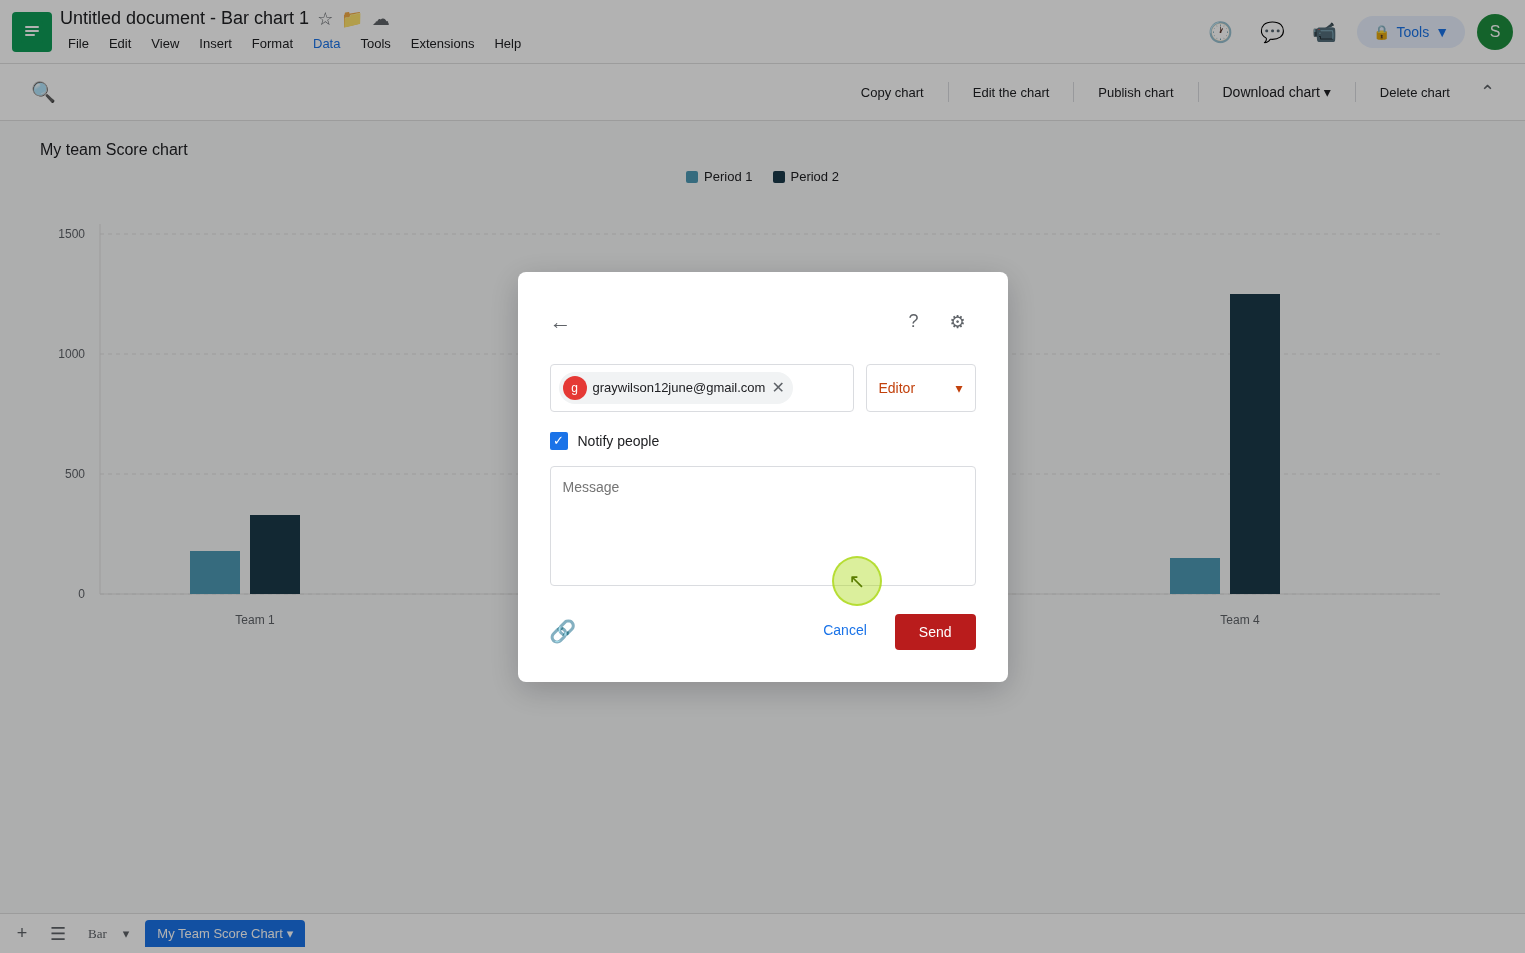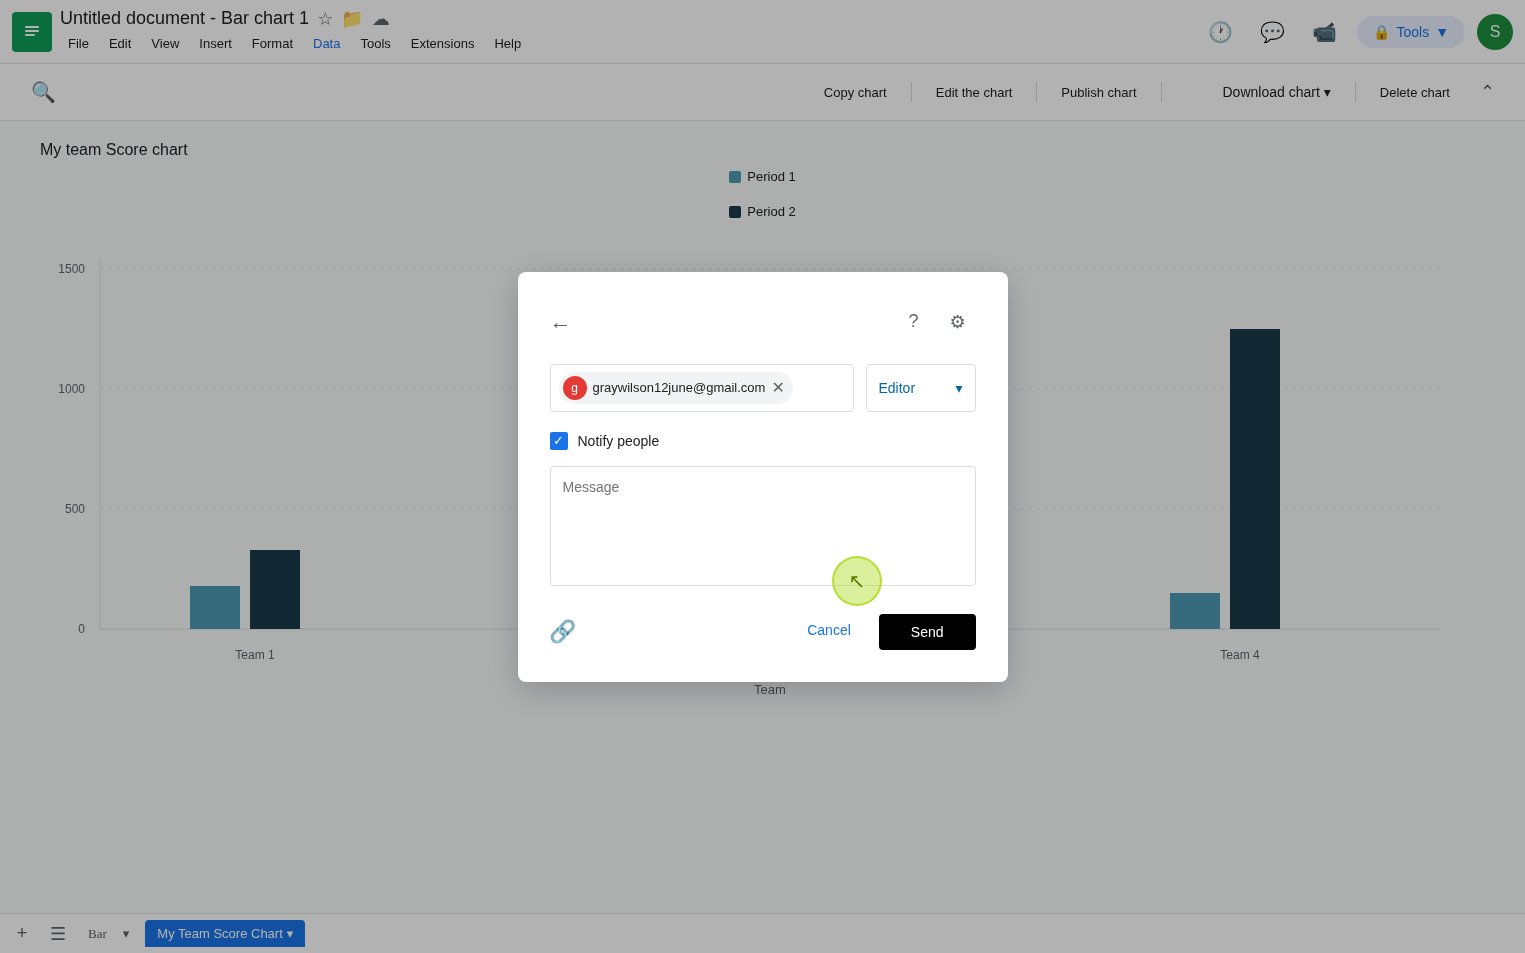--- a/index.html
+++ b/index.html
@@ -30,21 +30,21 @@
 
     
     .chart-toolbar {
       display: flex; align-items: center; justify-content: flex-end;
       background: #fff; padding: 8px 24px; border-bottom: 1px solid #e0e0e0;
       gap: 16px;
     }
     .search-icon-area { flex: 1; display: flex; }
     .chart-tool-btn { font-size: 13px; color: #202124; cursor: pointer; padding: 6px 8px; }
     .divider-v { width: 1px; height: 20px; background: #dadce0; }
-    .download-btn { display: flex; align-items: center; gap: 4px; font-size: 14px; color: #202124; cursor: pointer; padding: 6px 8px; margin-left: 37px; }
+    .download-btn { display: flex; align-items: center; gap: 4px; font-size: 14px; color: #202124; cursor: pointer; padding: 6px 8px; }
     .collapse-btn { font-size: 18px; color: #5f6368; cursor: pointer; padding: 6px; }
 
     
     .chart-area {
       background: #f8f9fa; position: relative;
       width: 100%; height: calc(953px - 64px - 48px - 40px);
     }
     .chart-title { font-size: 16px; color: #202124; padding: 20px 40px 10px; }
 
     
@@ -87,42 +87,42 @@
     }
     .email-chip {
       display: flex; align-items: center; gap: 6px;
       background: #f1f3f4; border-radius: 16px; padding: 4px 8px 4px 4px;
     }
     .chip-avatar { width: 24px; height: 24px; border-radius: 50%; background: #e53935; color: white; font-size: 12px; display: flex; align-items: center; justify-content: center; font-weight: 500; }
     .chip-email { font-size: 13px; color: #202124; }
     .chip-close { color: #5f6368; font-size: 16px; cursor: pointer; }
     .role-select {
       border: 1px solid #dadce0; border-radius: 4px; padding: 8px 12px;
-      font-size: 14px; color: #0369a1; display: flex; align-items: center; gap: 6px;
+      font-size: 14px; color: #c2410c; display: flex; align-items: center; gap: 6px;
       cursor: pointer; background: #fff; min-width: 110px; justify-content: space-between;
     }
 
     
     .notify-row { display: flex; align-items: center; gap: 10px; margin-bottom: 16px; }
     .checkbox-blue { width: 18px; height: 18px; background: #1a73e8; border-radius: 2px; display: flex; align-items: center; justify-content: center; color: white; font-size: 13px; cursor: pointer; flex-shrink: 0; }
     .notify-label { font-size: 14px; color: #202124; }
 
     
     .message-area {
       width: 100%; border: 1px solid #dadce0; border-radius: 4px;
       padding: 12px; font-size: 14px; color: #80868b; resize: none; height: 120px;
       font-family: inherit; margin-bottom: 24px; outline: none;
     }
 
     
     .modal-footer { display: flex; align-items: center; justify-content: space-between; }
     .link-icon { color: #5f6368; font-size: 22px; cursor: pointer; }
     .footer-buttons { display: flex; gap: 12px; align-items: flex-start; }
     .cancel-btn { font-size: 14px; color: #1a73e8; background: none; border: none; cursor: pointer; font-weight: 500; padding: 8px 16px; border-radius: 4px; }
-    .send-btn { background: #000000; color: white; border: none; border-radius: 4px; padding: 10px 32px; font-size: 14px; font-weight: 500; cursor: pointer; }
+    .send-btn { background: #b91c1c; color: white; border: none; border-radius: 4px; padding: 10px 24px; font-size: 14px; font-weight: 500; cursor: pointer; }
 
     
     .cursor-indicator {
       position: absolute; width: 50px; height: 50px; border-radius: 50%;
       background: rgba(166, 214, 8, 0.4); border: 2px solid rgba(166, 214, 8, 0.7);
       display: flex; align-items: center; justify-content: center;
       pointer-events: none; z-index: 200;
     }
     .cursor-arrow { font-size: 20px; color: #5a7c00; }
   </style>
@@ -185,21 +185,21 @@
     <span>▾</span>
   </div>
   <div class="divider-v"></div>
   <span class="chart-tool-btn">Delete chart</span>
   <span class="collapse-btn">⌃</span>
 </div>
 
 <div class="chart-area" style="background:#f8f9fa; padding: 0 0 40px;">
   <div class="chart-title">My team Score chart</div>
 
-  <div style="display:flex; align-items:center; gap:20px; justify-content:center; margin-bottom:10px;flex-direction:column;">
+  <div style="display:flex; align-items:center; gap:20px; justify-content:center; margin-bottom:10px;">
     <div style="display:flex;align-items:center;gap:6px;">
       <div style="width:12px;height:12px;background:#4e9ab5;border-radius:2px;"></div>
       <span style="font-size:13px;color:#202124;">Period 1</span>
     </div>
     <div style="display:flex;align-items:center;gap:6px;">
       <div style="width:12px;height:12px;background:#1a3a4a;border-radius:2px;"></div>
       <span style="font-size:13px;color:#202124;">Period 2</span>
     </div>
   </div>
 

